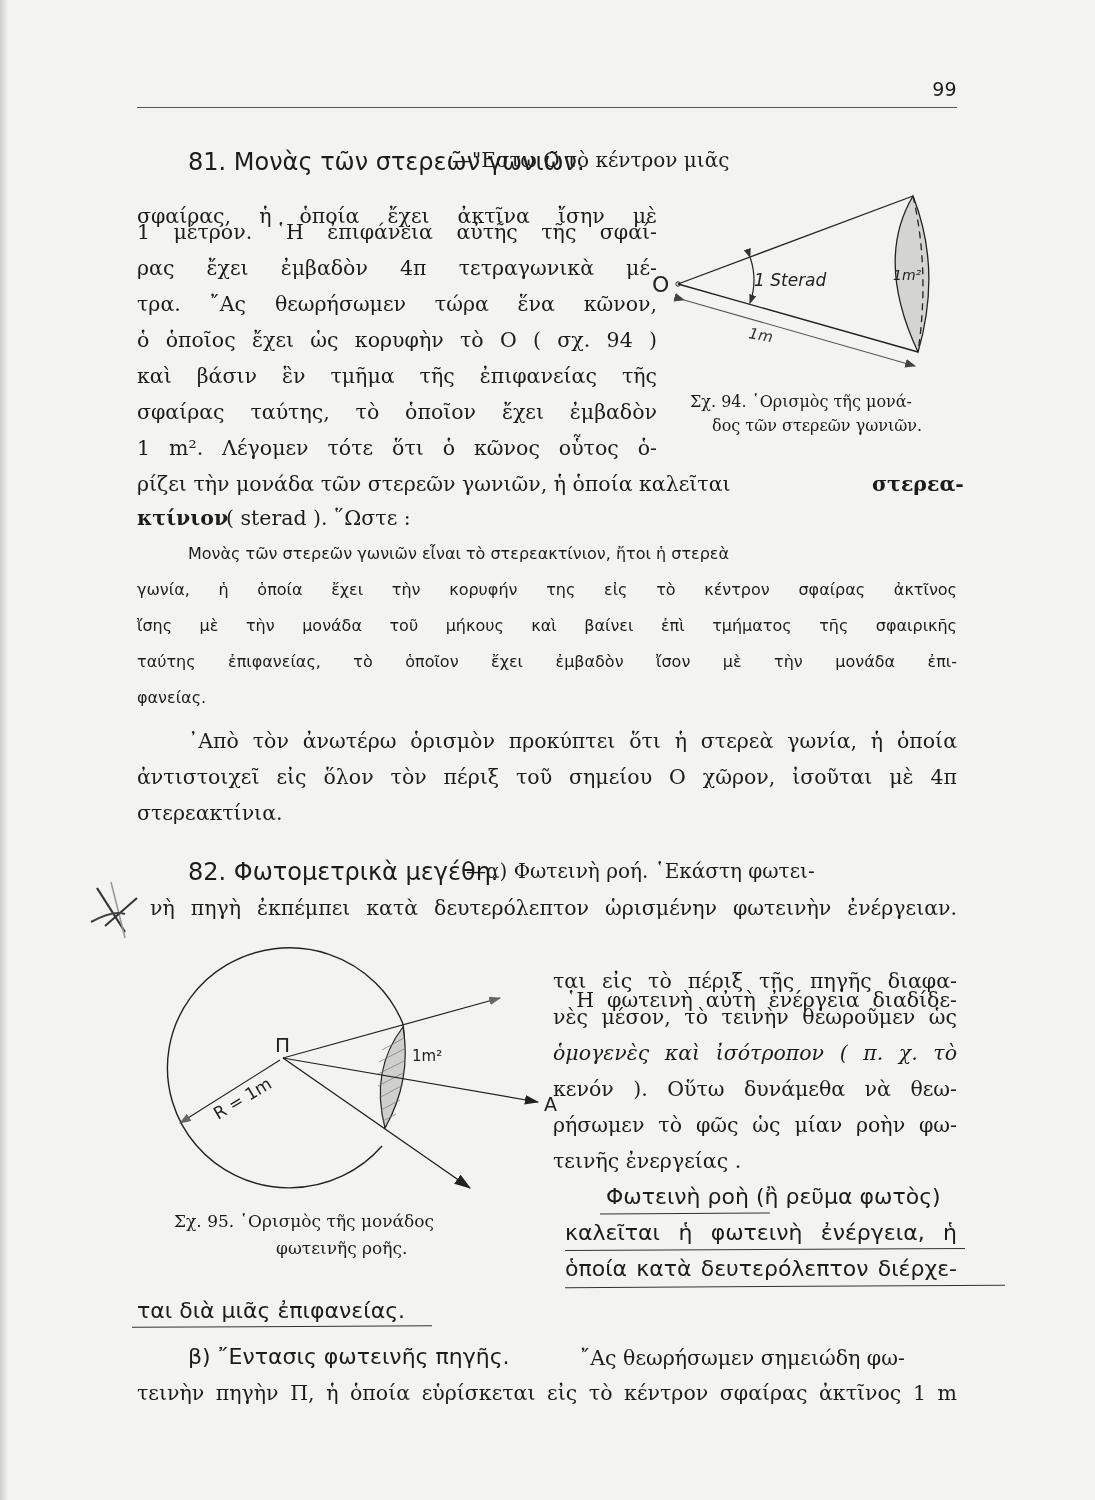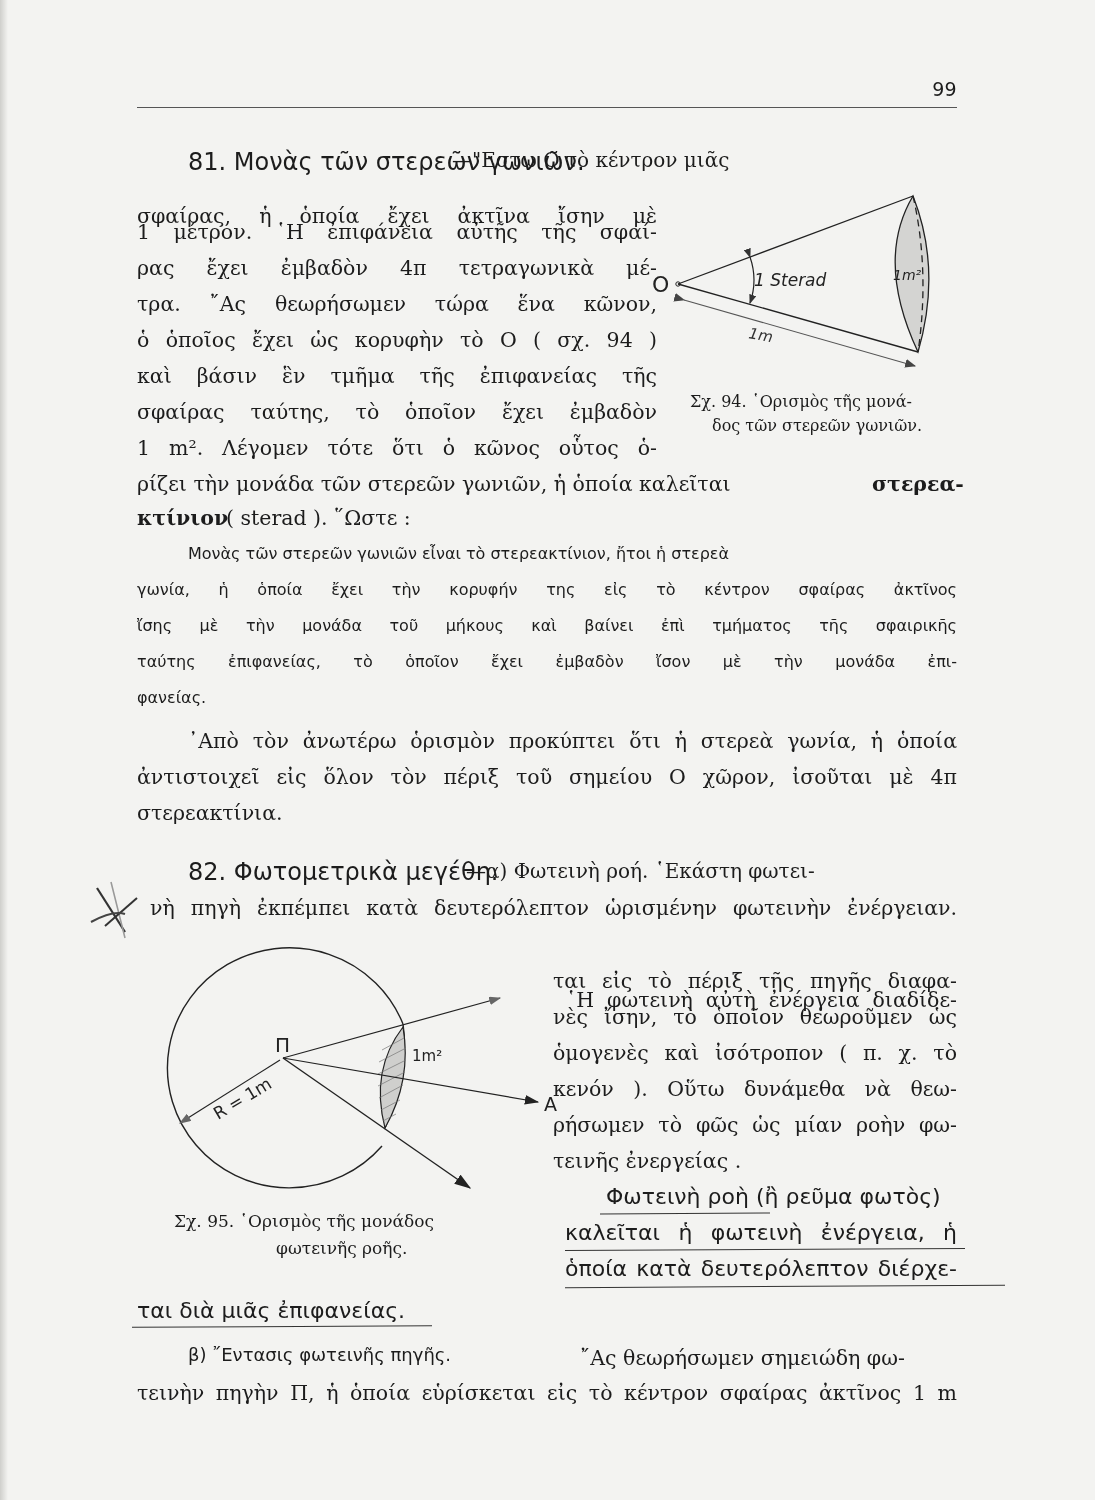--- a/index.html
+++ b/index.html
@@ -111,22 +111,22 @@
 <svg style="position:absolute; left:85px; top:880px;" width="70" height="60" viewBox="0 0 70 60">
   <path d="M12,8 L40,52" stroke="#333" stroke-width="2.2" fill="none"></path>
   <path d="M26,2 L40,58" stroke="#999" stroke-width="1.6" fill="none"></path>
   <path d="M20,46 L52,18" stroke="#333" stroke-width="2" fill="none"></path>
   <path d="M6,42 Q28,30 40,34" stroke="#444" stroke-width="2" fill="none"></path>
 </svg>
 
 <div class="justify body-serif" style="left:150px; top:898px; width:807px;">νὴ πηγὴ ἐκπέμπει κατὰ δευτερόλεπτον ὡρισμένην φωτεινὴν ἐνέργειαν.</div>
 <div class="justify body-serif" style="left:566px; top:990px; width:391px;">῾Η φωτεινὴ αὐτὴ ἐνέργεια διαδίδε-</div>
 <div class="justify body-serif" style="left:553px; top:971px; width:404px;">ται εἰς τὸ πέριξ τῆς πηγῆς διαφα-</div>
-<div class="justify body-serif" style="left:553px; top:1007px; width:404px;">νὲς ἴσην, τὸ ὁποῖον θεωροῦμεν ὡς</div>
-<div class="justify body-serif" style="left:553px; top:1043px; width:404px;">ὁμογενὲς καὶ ἰσότροπον ( π. χ. τὸ</div>
+<div class="justify body-serif" style="left:553px; top:1007px; width:404px;">νὲς μέσον, τὸ τεινὴν θεωροῦμεν ὡς</div>
+<div class="justify body-serif" style="left:553px; top:1043px; width:404px;font-style:italic;">ὁμογενὲς καὶ ἰσότροπον ( π. χ. τὸ</div>
 <div class="justify body-serif" style="left:553px; top:1079px; width:404px;">κενόν ). Οὕτω δυνάμεθα νὰ θεω-</div>
 <div class="justify body-serif" style="left:553px; top:1115px; width:404px;">ρήσωμεν τὸ φῶς ὡς μίαν ροὴν φω-</div>
 <div class="line body-serif" style="left:553px; top:1151px;">τεινῆς ἐνεργείας .</div>
 
 <svg style="position:absolute; left:120px; top:920px;" width="440" height="280" viewBox="0 0 440 280">
   <defs>
     <marker id="arr95" markerWidth="12" markerHeight="8" refX="11" refY="4" orient="auto">
       <path d="M0,0 L12,4 L0,8 Z" fill="#222"></path>
     </marker>
     <marker id="arr95l" markerWidth="10" markerHeight="7" refX="9" refY="3.5" orient="auto">
@@ -161,15 +161,15 @@
 <div class="line body-sans" style="left:606px; top:1186px; font-size:22px;">Φωτεινὴ ροὴ (ἢ ρεῦμα φωτὸς)</div>
 <div class="justify body-sans" style="left:565px; top:1222px; width:392px; font-size:22px;">καλεῖται ἡ φωτεινὴ ἐνέργεια, ἡ</div>
 <div class="justify body-sans" style="left:565px; top:1258px; width:392px; font-size:22px;">ὁποία κατὰ δευτερόλεπτον διέρχε-</div>
 <div class="line body-sans" style="left:137px; top:1300px; font-size:22px;">ται διὰ μιᾶς ἐπιφανείας.</div>
 
 <div class="underline-hand" style="left:600px; top:1213px; width:170px;"></div>
 <div class="underline-hand" style="left:565px; top:1249px; width:400px;"></div>
 <div class="underline-hand" style="left:565px; top:1286px; width:440px;"></div>
 <div class="underline-hand" style="left:132px; top:1326px; width:300px;"></div>
 
-<div class="line sec-title" style="left:188px; top:1346px; font-size:18px;">β) ῎Εντασις φωτεινῆς πηγῆς.</div>
+<div class="line sec-title" style="left:188px; top:1346px; font-size:22px;">β) ῎Εντασις φωτεινῆς πηγῆς.</div>
 <div class="line body-serif" style="left:580px; top:1348px;">῎Ας θεωρήσωμεν σημειώδη φω-</div>
 <div class="justify body-serif" style="left:137px; top:1383px; width:820px;">τεινὴν πηγὴν Π, ἡ ὁποία εὑρίσκεται εἰς τὸ κέντρον σφαίρας ἀκτῖνος 1 m</div>
 
 </body></html>

